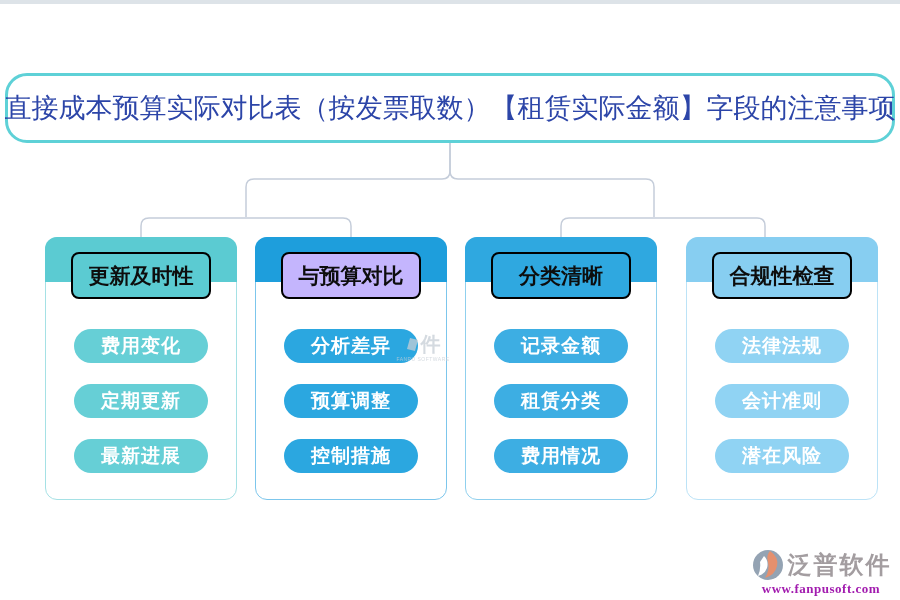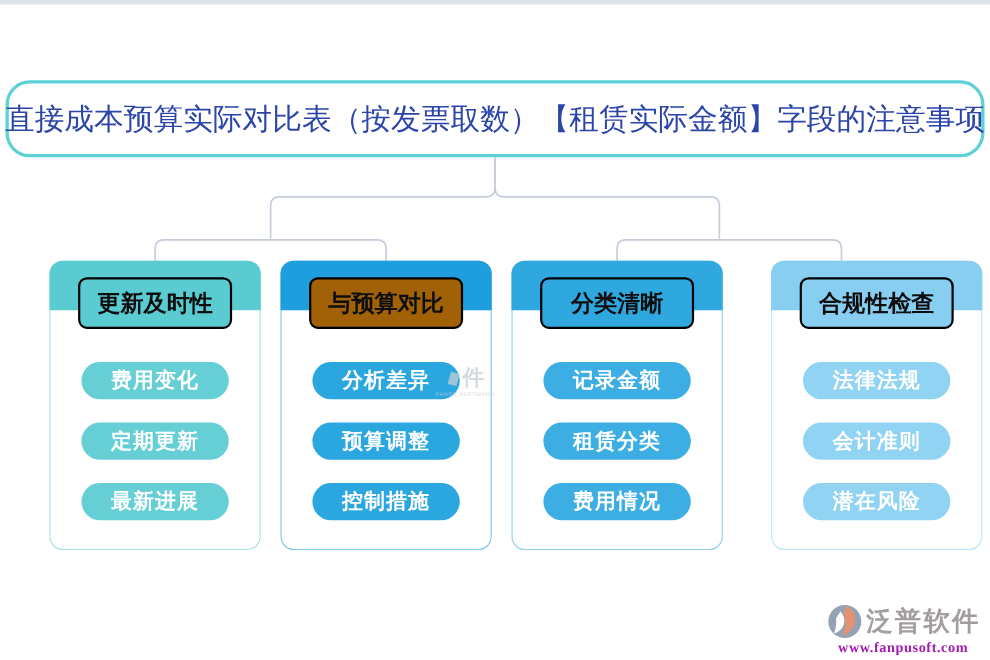--- a/index.html
+++ b/index.html
@@ -76,33 +76,33 @@
   <div id="cards">
       <div class="card" style="left: 45px; border-color: rgb(165, 225, 229);">
         <div class="card-band" style="background: rgb(91, 203, 210);"></div>
         <div class="card-header" style="background: rgb(91, 203, 210);">更新及时性</div>
         <div class="pill" style="top: 91px; background: rgb(102, 207, 214);">费用变化</div>
         <div class="pill" style="top: 146px; background: rgb(102, 207, 214);">定期更新</div>
         <div class="pill" style="top: 201px; background: rgb(102, 207, 214);">最新进展</div>
       </div>
       <div class="card" style="left: 255px; border-color: rgb(124, 198, 236);">
         <div class="card-band" style="background: rgb(30, 158, 220);"></div>
-        <div class="card-header" style="background: #a16207;">与预算对比</div>
+        <div class="card-header" style="background: #c4b5fd;">与预算对比</div>
         <div class="pill" style="top: 91px; background: rgb(43, 167, 224);">分析差异</div>
         <div class="pill" style="top: 146px; background: rgb(43, 167, 224);">预算调整</div>
         <div class="pill" style="top: 191px; background: rgb(43, 167, 224); margin-top: 10px;">控制措施</div>
       </div>
       <div class="card" style="left: 465px; border-color: rgb(143, 208, 238);">
         <div class="card-band" style="background: rgb(47, 168, 224);"></div>
         <div class="card-header" style="background: rgb(47, 168, 224);">分类清晰</div>
         <div class="pill" style="top: 91px; background: rgb(61, 174, 227);">记录金额</div>
         <div class="pill" style="top: 146px; background: rgb(61, 174, 227);">租赁分类</div>
         <div class="pill" style="top: 201px; background: rgb(61, 174, 227);">费用情况</div>
       </div>
-      <div class="card" style="left: 701px; border-color: rgb(188, 227, 247);">
+      <div class="card" style="left: 686px; border-color: rgb(188, 227, 247);">
         <div class="card-band" style="background: rgb(135, 206, 241);"></div>
         <div class="card-header" style="background: rgb(135, 206, 241);">合规性检查</div>
         <div class="pill" style="top: 91px; background: rgb(144, 211, 243);">法律法规</div>
         <div class="pill" style="top: 146px; background: rgb(144, 211, 243);">会计准则</div>
         <div class="pill" style="top: 201px; background: rgb(144, 211, 243);">潜在风险</div>
       </div>
     </div>
 
   <div class="watermark">
     <div class="watermark-row">

